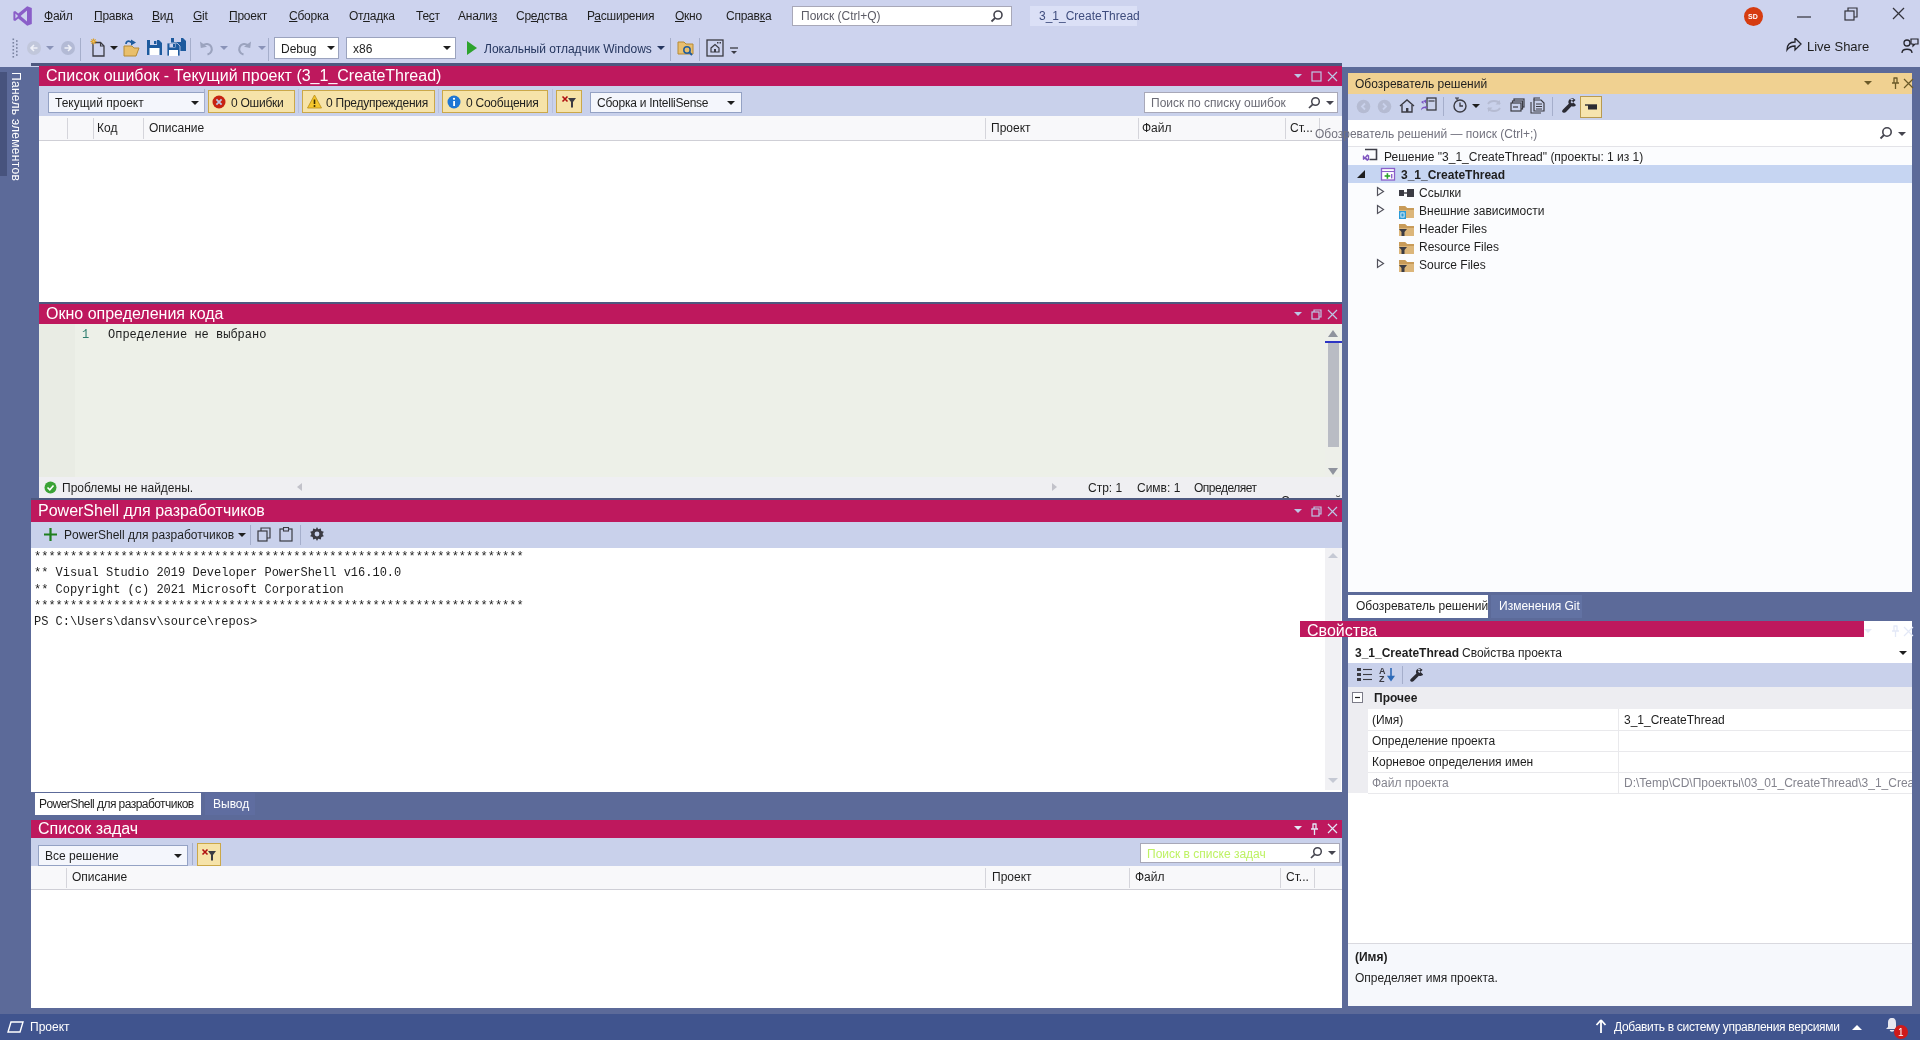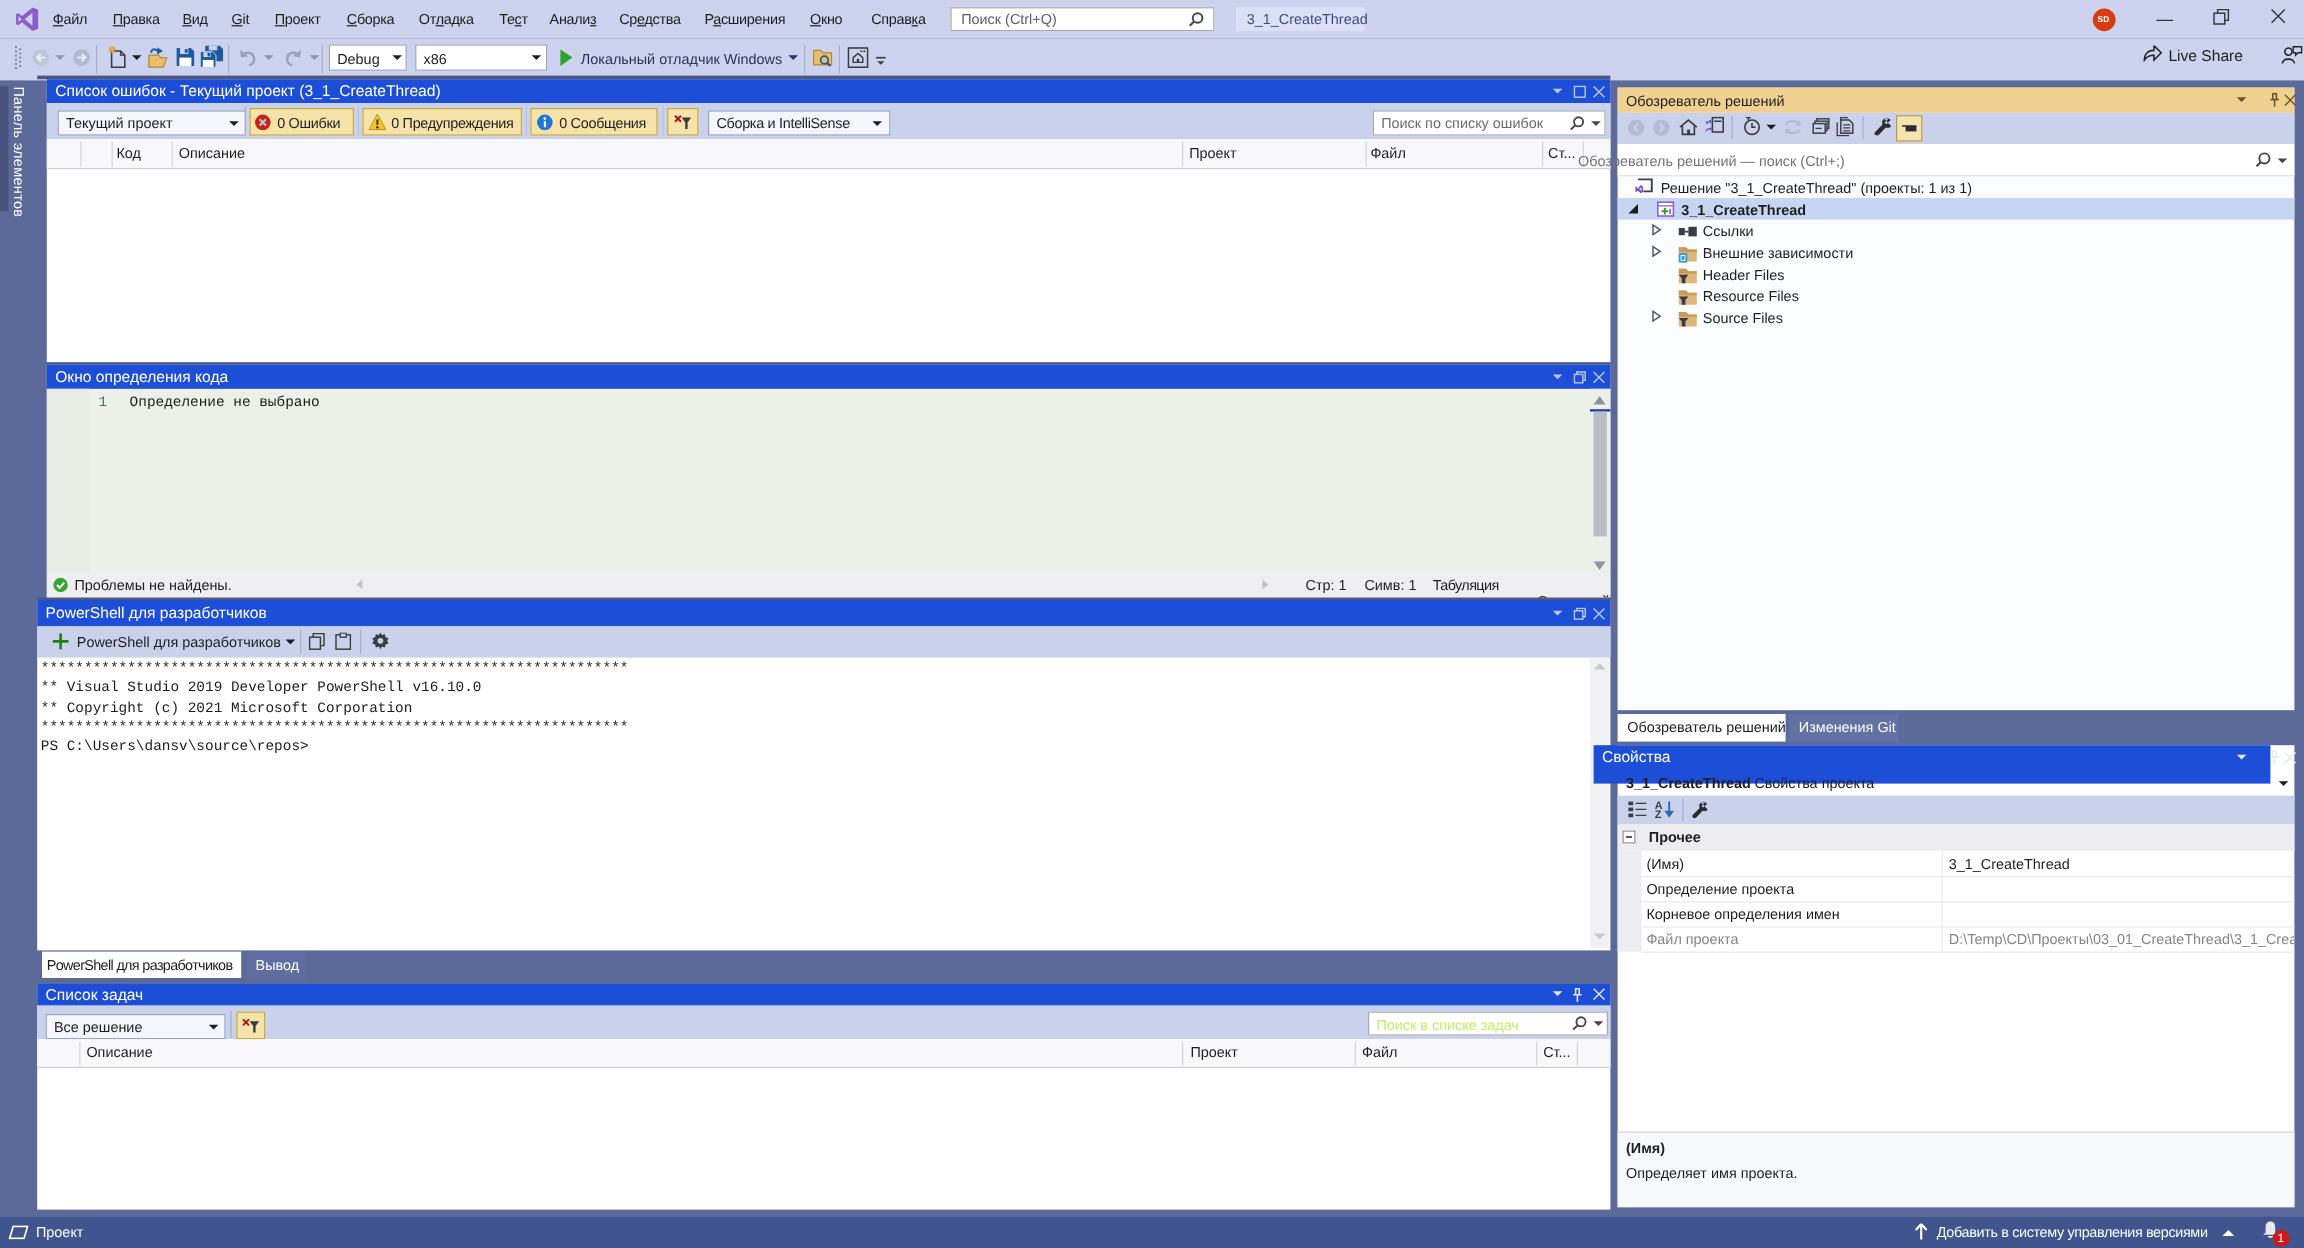--- a/index.html
+++ b/index.html
@@ -1,17 +1,17 @@
 <!DOCTYPE html>
 <html><head><meta charset="utf-8">
 <style>
 html,body{margin:0;padding:0}
 body{width:1920px;height:1040px;position:relative;overflow:hidden;background:#5C6A99;font-family:"Liberation Sans",sans-serif;font-size:12px;color:#1E1E1E;-webkit-font-smoothing:antialiased}
 .a{position:absolute}
-.hdr{position:absolute;background:#1d4ed8;color:#FFFFFF;font-size:13px;line-height:20px;padding-left:7px;box-sizing:border-box}
+.hdr{position:absolute;background:#be185d;color:#FFFFFF;font-size:16px;line-height:20px;padding-left:7px;box-sizing:border-box}
 .lav{background:#C9D1EB}
 .wbox{position:absolute;background:#FFFFFF;border:1px solid #98A0B8;box-sizing:border-box;font-size:12px;color:#1E1E1E}
 .gold{position:absolute;background:#F6E3A9;border:1px solid #CBA849;box-sizing:border-box;font-size:12px;color:#1E1E1E}
 .sep{position:absolute;width:1px;background:#A5AECB}
 .colsep{position:absolute;width:1px;background:#D5D5DB}
 .coltext{position:absolute;font-size:12px;color:#1E1E1E}
 .mono{font-family:"Liberation Mono",monospace}
 .caret{position:absolute;width:0;height:0;border-left:4px solid transparent;border-right:4px solid transparent;border-top:4px solid #1E1E1E}
 .u{text-decoration:underline}
 .m{letter-spacing:-0.25px}
@@ -298,21 +298,21 @@
 <div class="a" style="left:39px;top:477px;width:1303px;height:21px;background:#EFEFF2"></div>
 <svg class="a" style="left:44px;top:481px" width="13" height="13" viewBox="0 0 13 13">
     <circle cx="6.5" cy="6.5" r="6" fill="#3BA336"></circle>
     <path d="M3.5 6.5 L5.8 8.8 L9.5 4.5" stroke="#FFFFFF" stroke-width="1.6" fill="none"></path>
   </svg>
 <span class="a" style="left:62px;top:481px">Проблемы не найдены.</span>
 <div class="a" style="left:297px;top:483px;width:0;height:0;border-top:4px solid transparent;border-bottom:4px solid transparent;border-right:5px solid #C2C2CA"></div>
 <div class="a" style="left:1052px;top:483px;width:0;height:0;border-top:4px solid transparent;border-bottom:4px solid transparent;border-left:5px solid #C2C2CA"></div>
 <span class="a" style="left:1088px;top:481px">Стр: 1</span>
 <span class="a" style="left:1137px;top:481px">Симв: 1</span>
-<span class="a" style="left:1194px;top:481px;letter-spacing:-0.5px">Табуляция</span>
+<span class="a" style="left:1194px;top:481px;letter-spacing:-0.5px">Определяет</span>
 <span class="a" style="left:1281px;top:494px;letter-spacing:-1px">Смешанный</span>
 
 <div class="a" style="left:31px;top:498px;width:1311px;height:2px;background:#4E587F"></div>
 <div class="a" style="left:31px;top:500px;width:1311px;height:292px;background:#FFFFFF"></div>
 <div class="hdr" style="left:31px;top:500px;width:1311px;height:22px;line-height:22px">PowerShell для разработчиков</div>
 <div class="a" style="left:1294px;top:509px;width:0;height:0;border-left:4px solid transparent;border-right:4px solid transparent;border-top:4px solid #BCC7E6"></div>
 <svg class="a" style="left:1311px;top:506px" width="11" height="11" viewBox="0 0 11 11">
     <rect x="1" y="3" width="7" height="7" fill="none" stroke="#BCC7E6" stroke-width="1.2"></rect>
     <path d="M3 3 V1 H10 V8 H8" fill="none" stroke="#BCC7E6" stroke-width="1.2"></path>
   </svg>
@@ -528,21 +528,21 @@
   </svg>
 <span class="a" style="left:1419px;top:258px">Source Files</span>
 
 <div class="a" style="left:1348px;top:592px;width:564px;height:26px;background:#5C6A99"></div>
 <div class="a" style="left:1348px;top:595px;width:140px;height:23px;background:#FFFFFF"></div>
 <span class="a" style="left:1356px;top:599px">Обозреватель решений</span>
 <div class="a" style="left:1491px;top:595px;width:91px;height:23px;background:#6272A3"></div>
 <span class="a" style="left:1499px;top:599px;color:#FFFFFF">Изменения Git</span>
 
 <div class="a" style="left:1348px;top:621px;width:564px;height:385px;background:#FFFFFF"></div>
-<div class="hdr" style="left:1328px;top:621px;width:564px;height:32px">Свойства</div>
+<div class="hdr" style="left:1300px;top:621px;width:564px;height:16px">Свойства</div>
 <div class="a" style="left:1864px;top:629px;width:0;height:0;border-left:4px solid transparent;border-right:4px solid transparent;border-top:4px solid #E4E9F7"></div>
 <svg class="a" style="left:1890px;top:625px" width="11" height="13" viewBox="0 0 11 13">
     <path d="M3.5 1 H7.5 M4 1 V6 H7 V1 M2 6 H9 M5.5 6 V12" stroke="#E4E9F7" stroke-width="1.3" fill="none"></path>
   </svg>
 <svg class="a" style="left:1903px;top:626px" width="11" height="11" viewBox="0 0 11 11">
     <path d="M1 1 L10 10 M10 1 L1 10" stroke="#E4E9F7" stroke-width="1.2"></path>
   </svg>
 <span class="a" style="left:1355px;top:646px;font-weight:bold">3_1_CreateThread</span>
 <span class="a" style="left:1462px;top:646px">Свойства проекта</span>
 <div class="caret" style="left:1899px;top:651px"></div>

